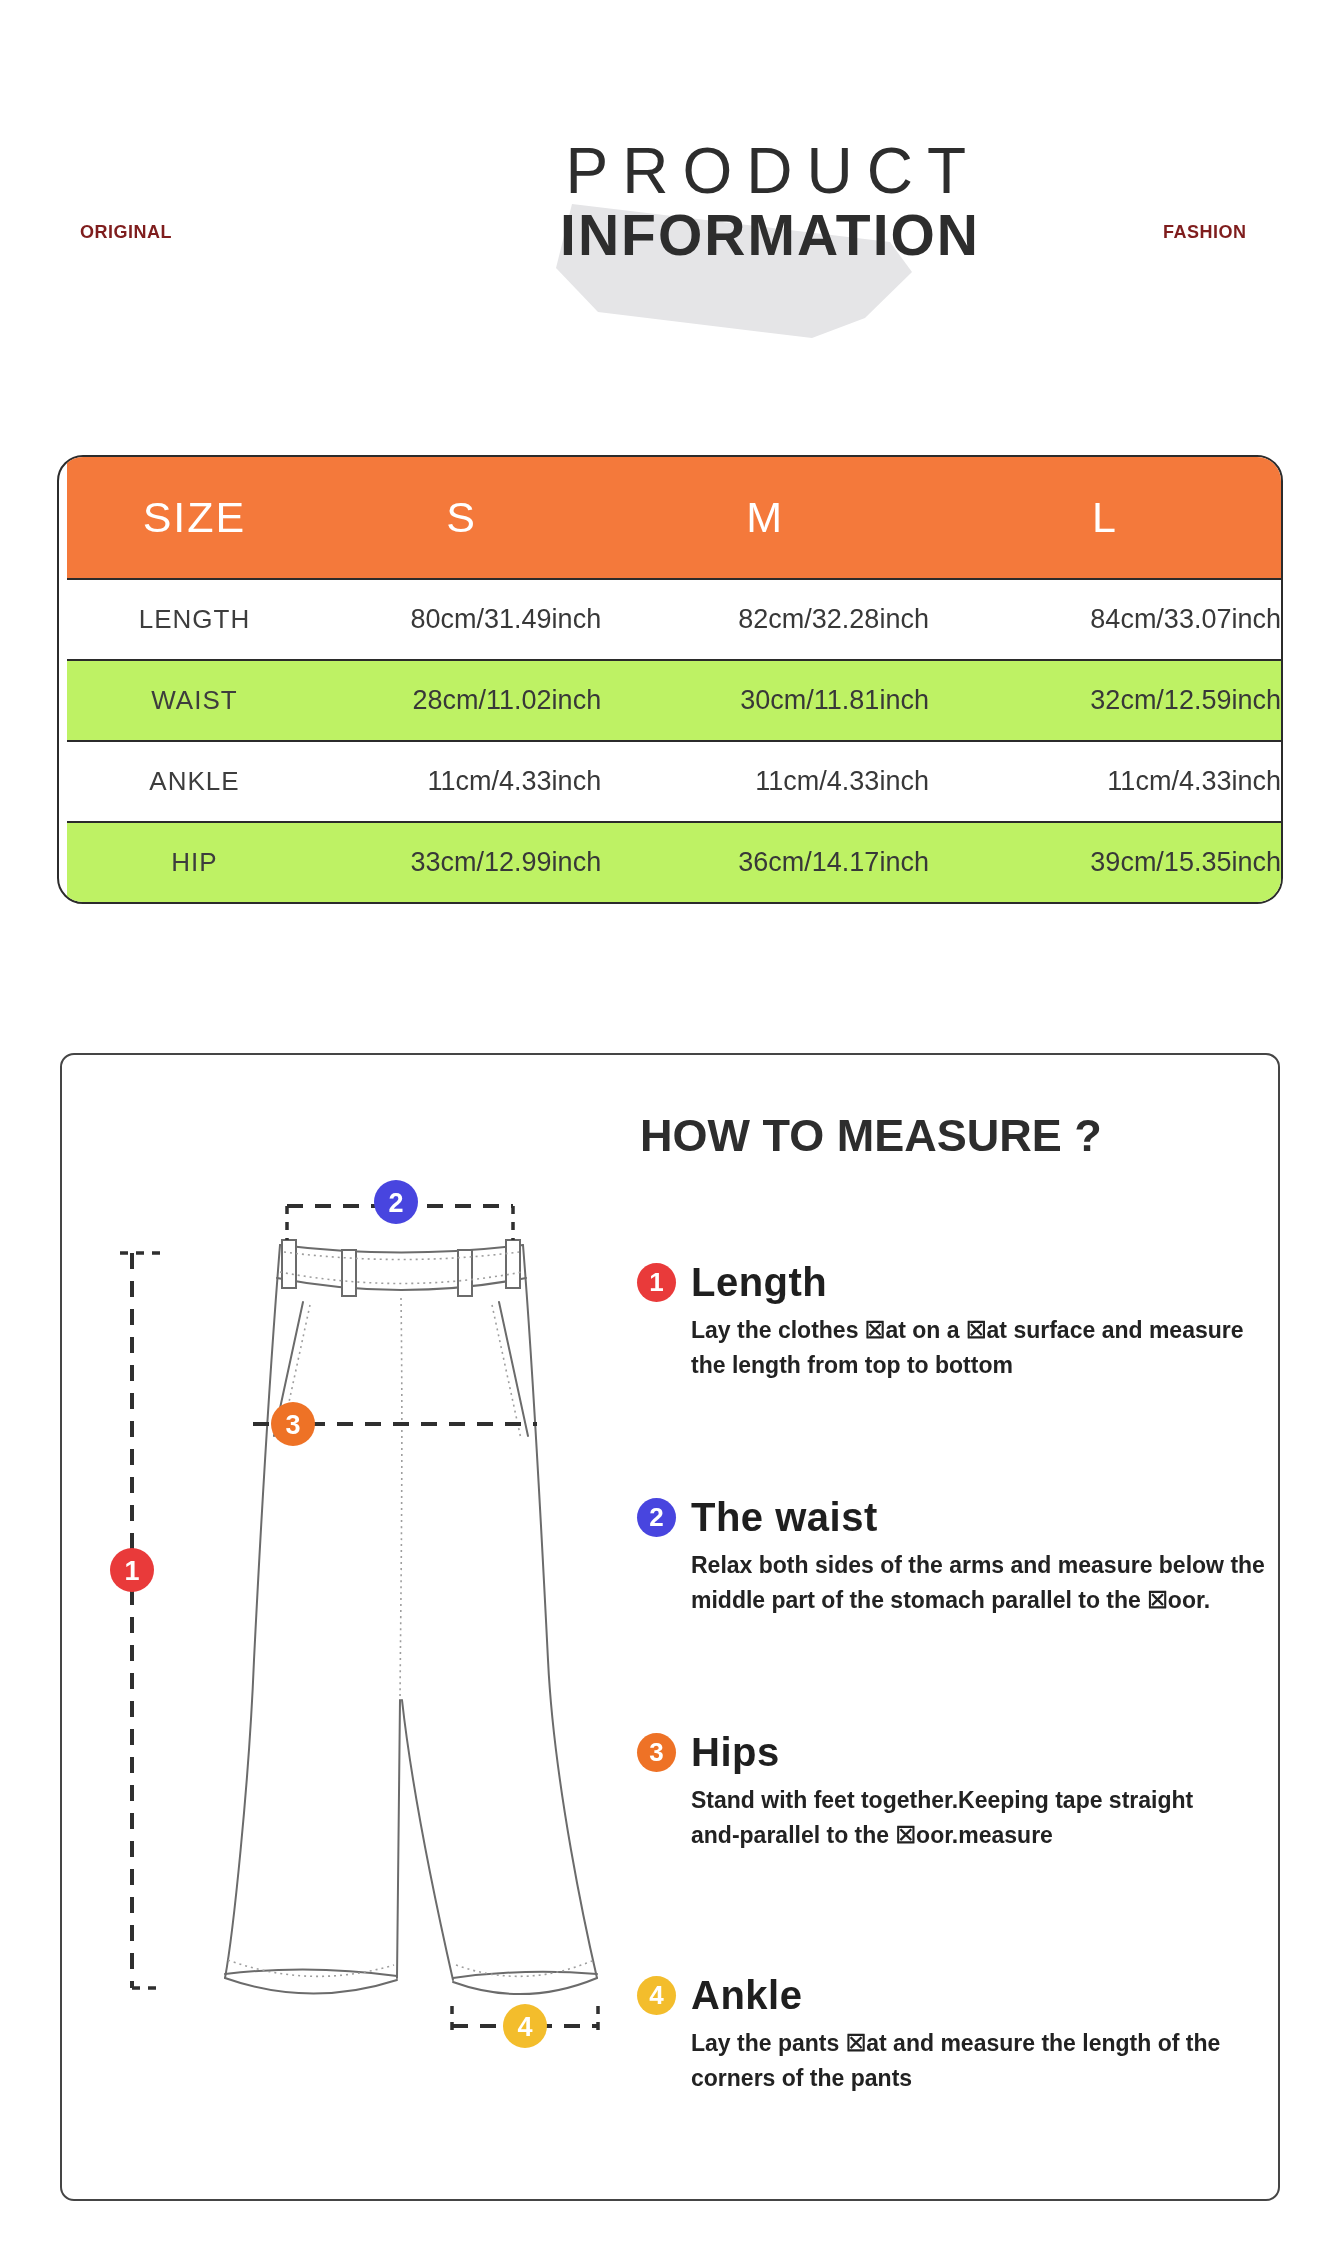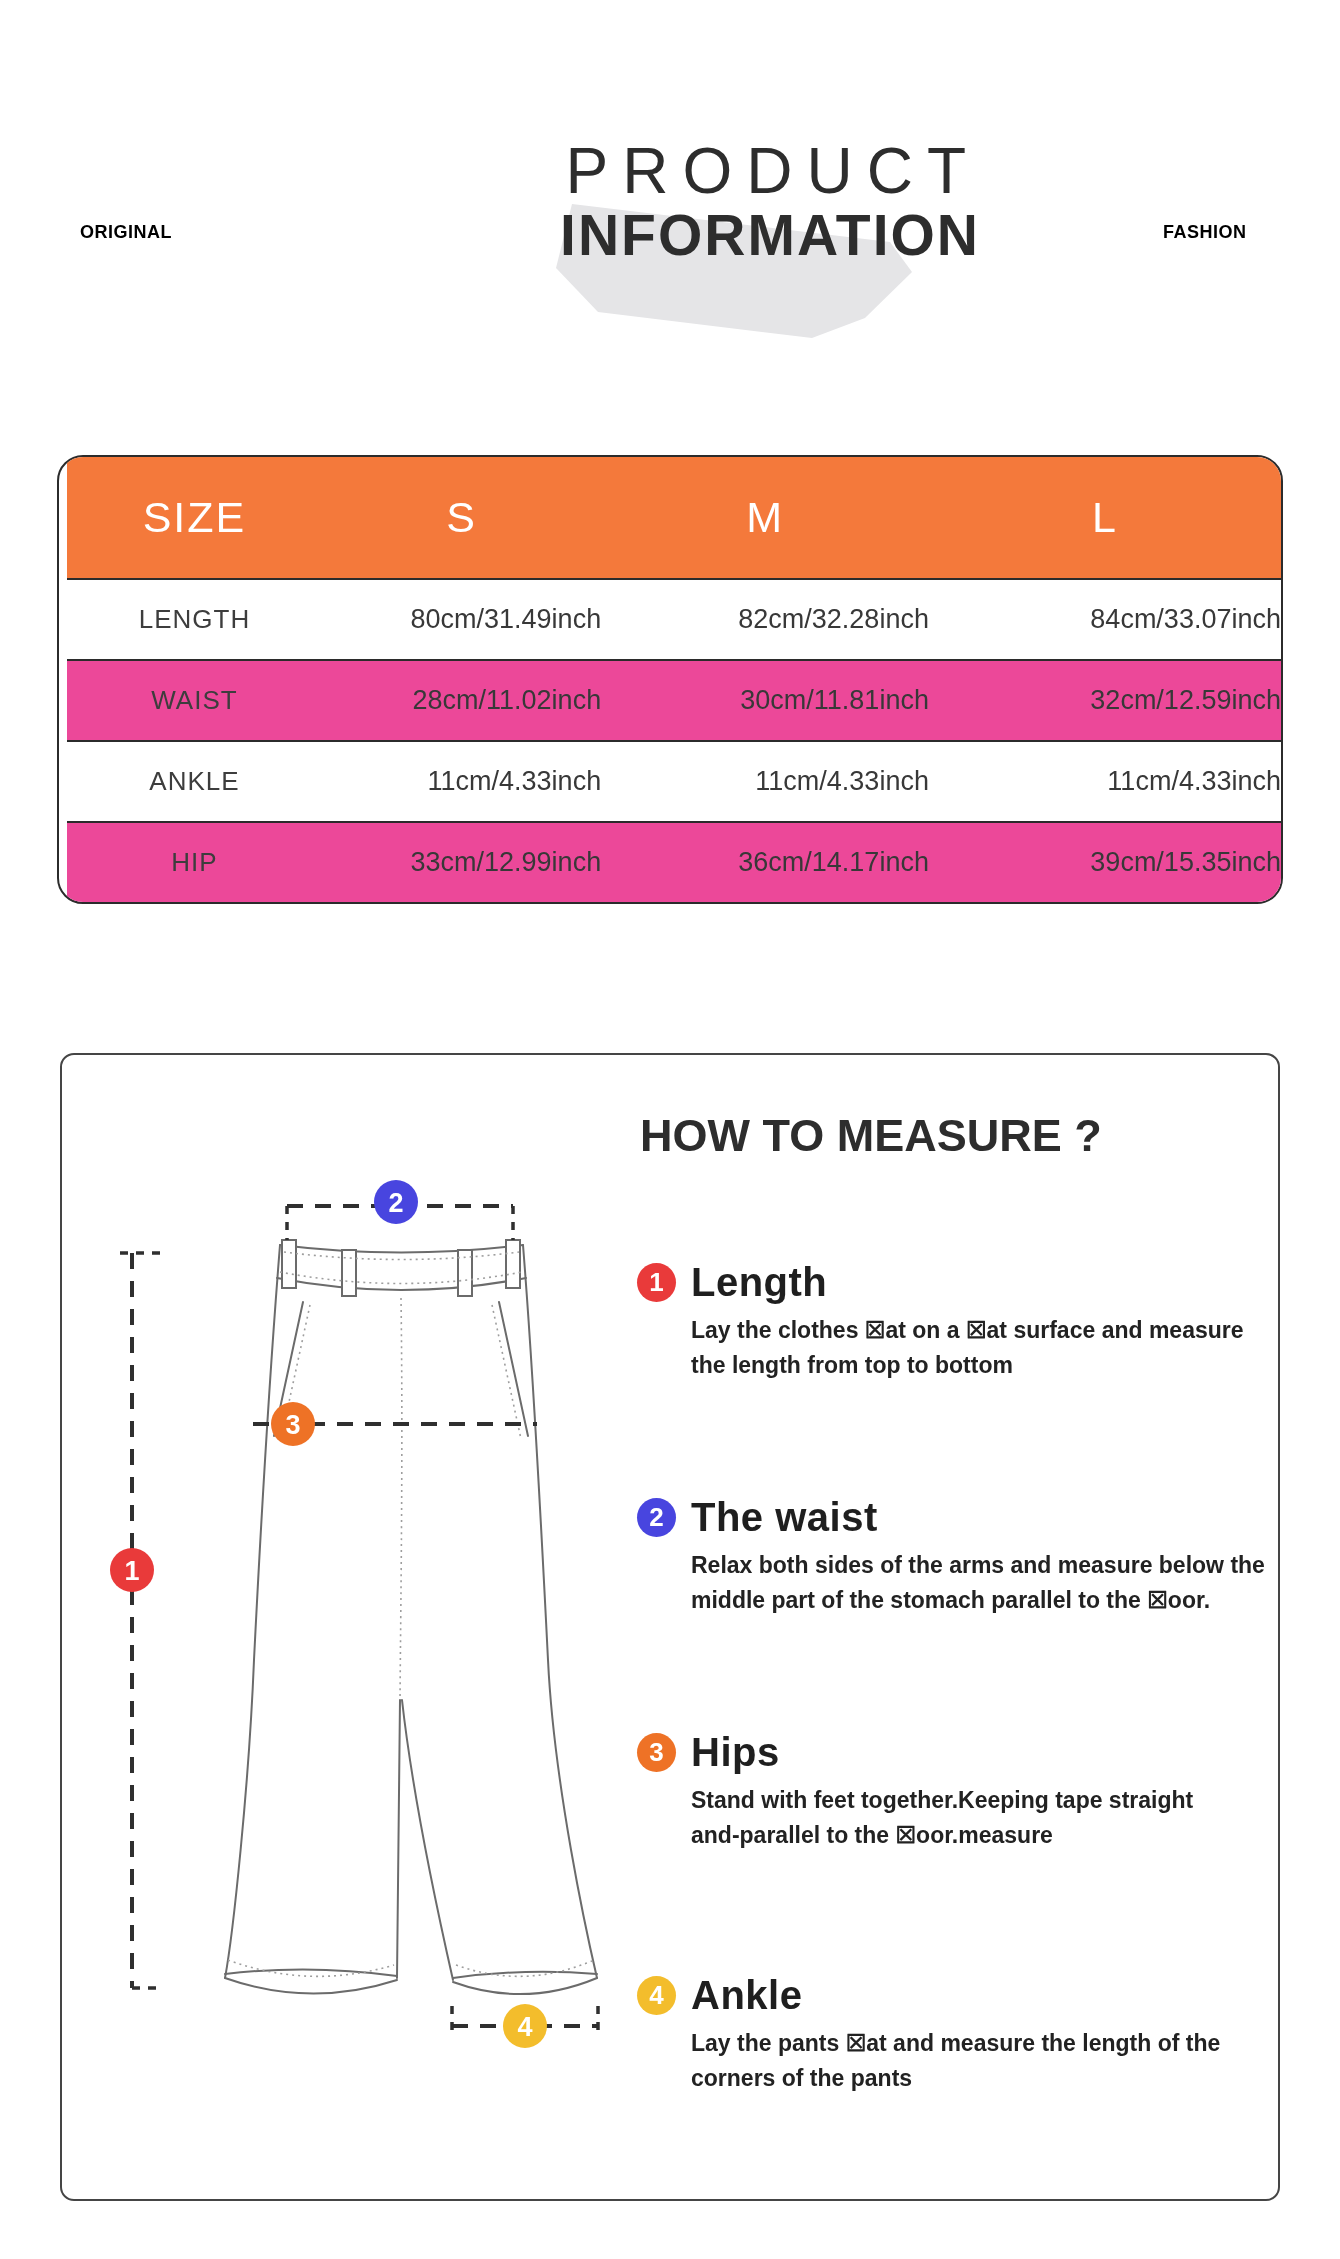--- a/index.html
+++ b/index.html
@@ -1,35 +1,35 @@
 <!DOCTYPE html>
 <html><head>
 <meta charset="utf-8">
 <style>
   html,body{margin:0;padding:0;background:#ffffff;}
   .page{position:relative;width:1340px;height:2259px;background:#ffffff;overflow:hidden;
         font-family:"Liberation Sans", sans-serif;color:#2d2d2d;}
 
   
-  .side-label{position:absolute;font-size:18px;font-weight:700;letter-spacing:.5px;color:#000000;}
+  .side-label{position:absolute;font-size:18px;font-weight:700;letter-spacing:.5px;color:#7f1d1d;}
   .side-label.left{left:80px;top:222px;}
   .side-label.right{left:1163px;top:222px;}
   .title-wrap{position:absolute;left:380px;top:138px;width:600px;height:200px;text-align:right;}
   .deco-svg{position:absolute;left:170px;top:52px;width:380px;height:160px;z-index:0;}
   .t1{position:relative;z-index:1;font-size:64px;font-weight:100;letter-spacing:14px;color:#2d2d2d;line-height:1.05;}
   .t2{position:relative;z-index:1;font-size:57px;font-weight:700;letter-spacing:2px;color:#2d2d2d;line-height:1.0;margin-top:2px;}
 
   
   .size-table{position:absolute;left:57px;top:455px;width:1226px;border:2px solid #2b2b2b;
               border-radius:26px;overflow:hidden;box-sizing:border-box;padding-left:8px;}
   .thead{display:grid;grid-template-columns:21% 23% 27% 29%;height:121px;align-items:center;}
   .thead .cell{text-align:center;color:#ffffff;font-size:43px;letter-spacing:2px;font-weight:400;}
   .trow{display:grid;grid-template-columns:21% 23% 27% 29%;height:79px;align-items:center;
         border-top:2px solid #2b2b2b;background:#ffffff;}
-  .trow.alt{background:#ec4899;}
+  .trow.alt{background:#bef264;}
   .trow .label{text-align:center;font-size:26px;letter-spacing:1px;color:#3d3d3d;}
   .trow .val{text-align:right;font-size:27px;color:#383838;}
 
   
   .note{position:absolute;left:115px;top:930px;width:1140px;margin:0;font-size:25px;font-weight:700;
         letter-spacing:-0.2px;color:#414141;line-height:1.5;white-space:pre-line;}
 
   
   .card{position:absolute;left:60px;top:1053px;width:1220px;height:1148px;border:2px solid #454545;
         border-radius:14px;background:#ffffff;box-sizing:border-box;}

